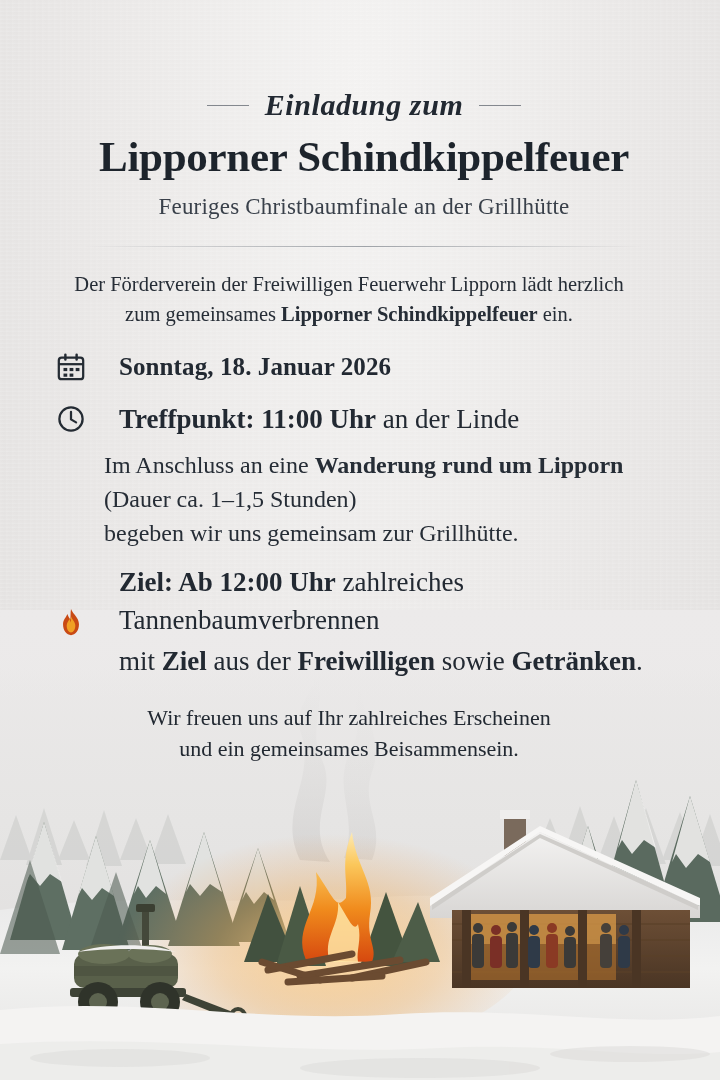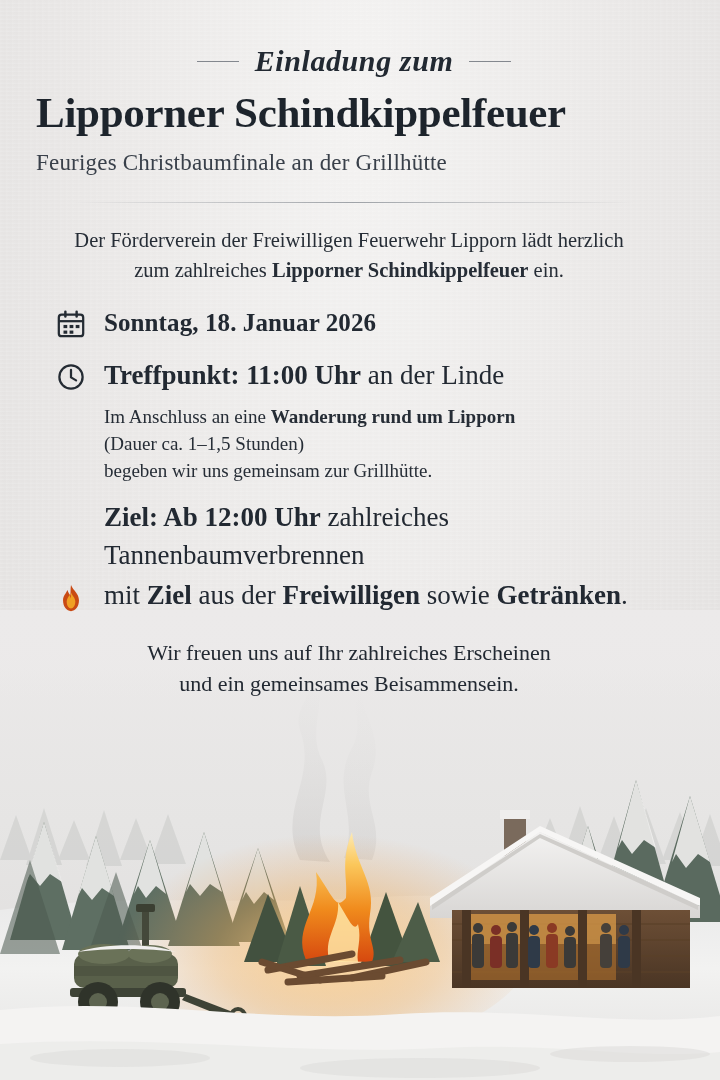--- a/index.html
+++ b/index.html
@@ -31,22 +31,24 @@
     pointer-events: none;
     opacity: .35;
     background-image:
       repeating-linear-gradient(0deg, rgba(255,255,255,.35) 0px, rgba(255,255,255,0) 2px, rgba(0,0,0,.02) 3px, rgba(255,255,255,0) 4px),
       repeating-linear-gradient(90deg, rgba(255,255,255,.25) 0px, rgba(255,255,255,0) 3px, rgba(0,0,0,.015) 5px, rgba(255,255,255,0) 6px);
   }
 
   
   .header {
     position: relative;
-    padding: 44px 48px 0 36px;
+    padding: 44px 48px 0 56px;
+    text-align: center;
     z-index: 4;
+    margin-top: 44px;
   }
   .eyebrow-row {
     display: flex;
     align-items: center;
     justify-content: center;
     gap: 16px;
   }
   .eyebrow-rule {
     width: 42px;
     height: 1px;
@@ -94,22 +96,22 @@
     line-height: 1.5;
     color: #262d36;
   }
   .intro b { font-weight: 700; }
 
   .rows {
     margin-top: 18px;
   }
   .row {
     display: flex;
-    align-items: flex-end;
-    gap: 16px;
+    align-items: center;
+    gap: 31px;
     margin-bottom: 4px;
   }
   .row-icon {
     flex: 0 0 34px;
     width: 34px;
     height: 34px;
     display: flex;
     align-items: center;
     justify-content: center;
     margin-top: 2px;
@@ -125,21 +127,21 @@
   .big {
     font-size: 25px;
     font-weight: 700;
     letter-spacing: .1px;
   }
   .lead {
     font-size: 27px;
   }
   .block-indent {
     margin-left: 50px;
-    font-size: 19px;
+    font-size: 24px;
     line-height: 1.42;
     color: #262d36;
     margin-top: 10px;
     margin-bottom: 10px;
   }
   .block-indent b { font-weight: 700; }
 
   .closing {
     margin-top: 22px;
     text-align: center;
@@ -181,21 +183,21 @@
     <div class="title">Lipporner Schindkippelfeuer</div>
     <div class="subtitle">Feuriges Christbaumfinale an der Grillhütte</div>
     <div class="header-rule"></div>
   </div>
 
   <div class="body">
 
     <div class="intro">
       <div>Der Förderverein der Freiwilligen Feuerwehr Lipporn lädt herzlich</div>
       <div>
-        <span>zum zahlreiches </span><b>Lipporner Schindkippelfeuer</b><span> ein.</span>
+        <span>zum gemeinsames </span><b>Lipporner Schindkippelfeuer</b><span> ein.</span>
       </div>
     </div>
 
     <div class="rows">
 
       <div class="row" style="margin-top:16px;">
         <div class="row-icon">
           <svg viewBox="0 0 32 32" width="30" height="30" aria-hidden="true">
             <rect x="3" y="6" width="26" height="23" rx="3" fill="none" stroke="#242b33" stroke-width="2.4"></rect>
             <line x1="3" y1="13" x2="29" y2="13" stroke="#242b33" stroke-width="2.4"></line>

